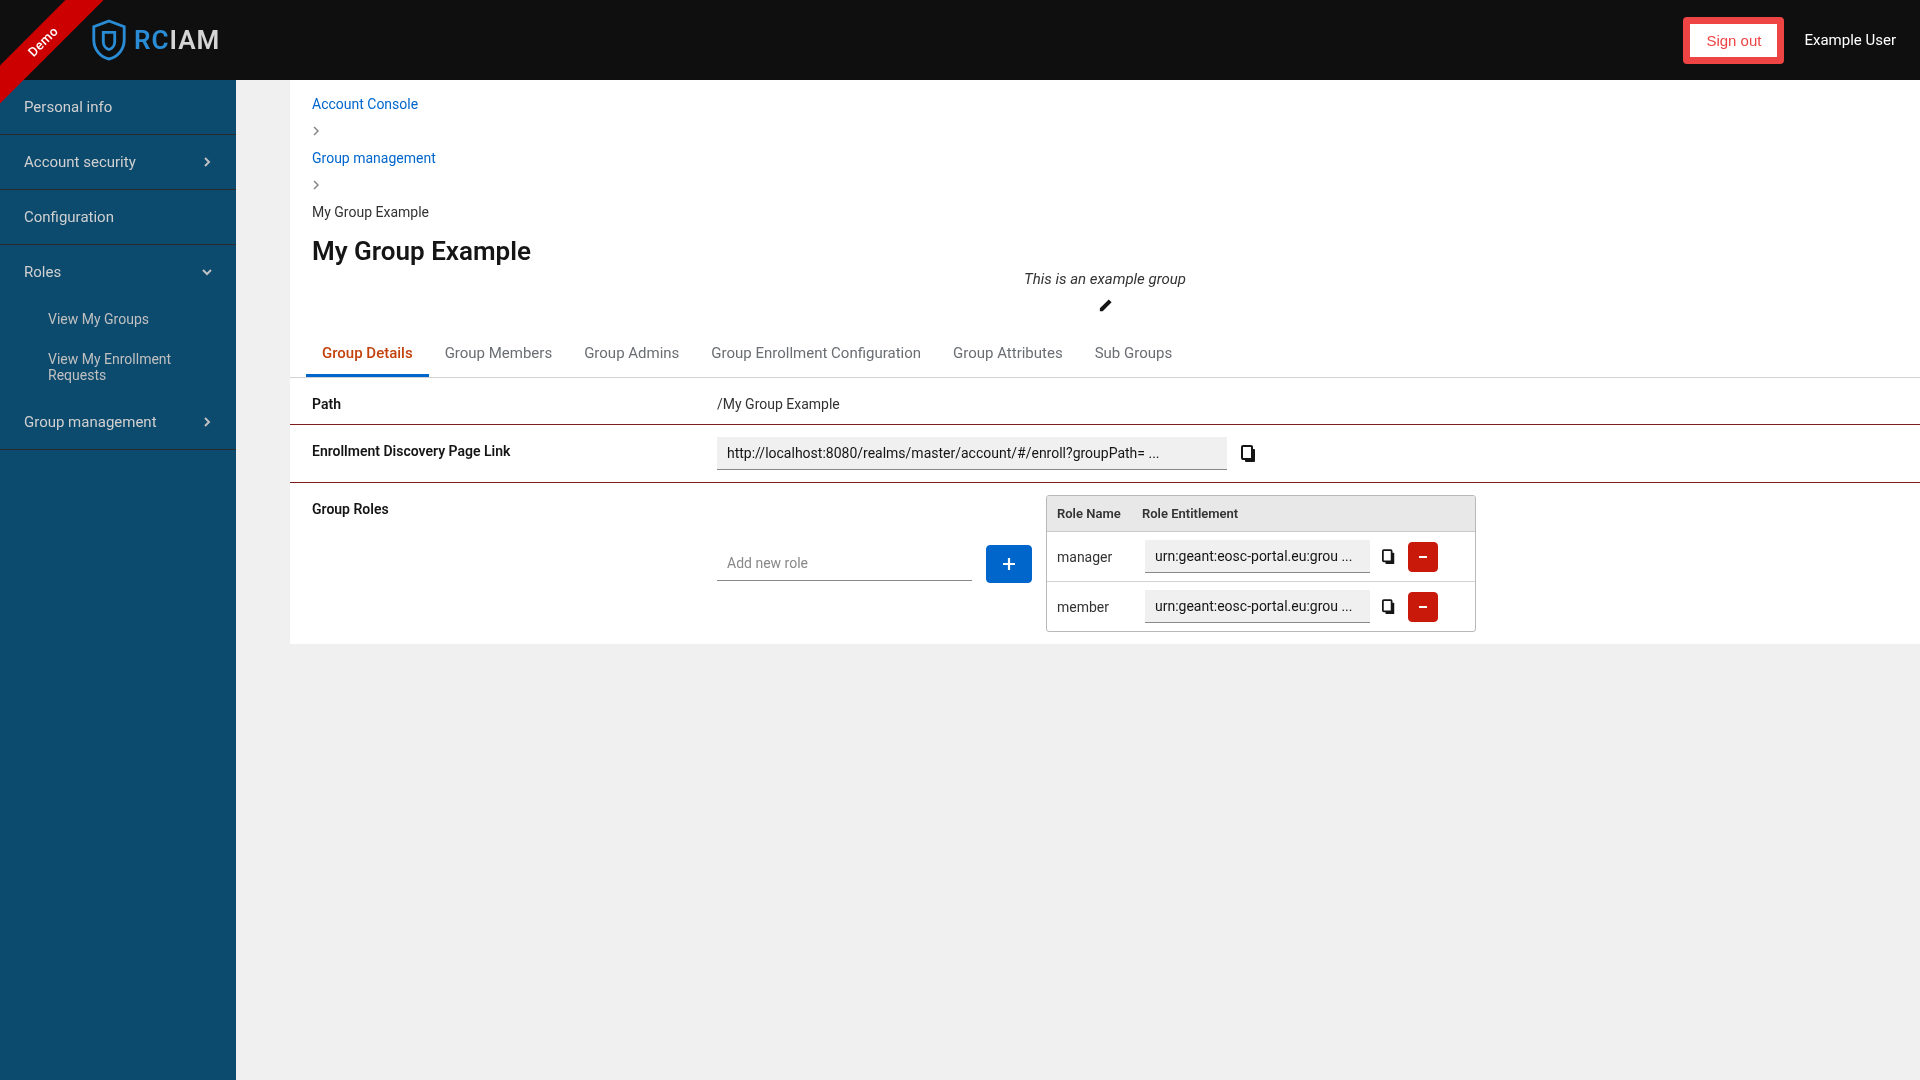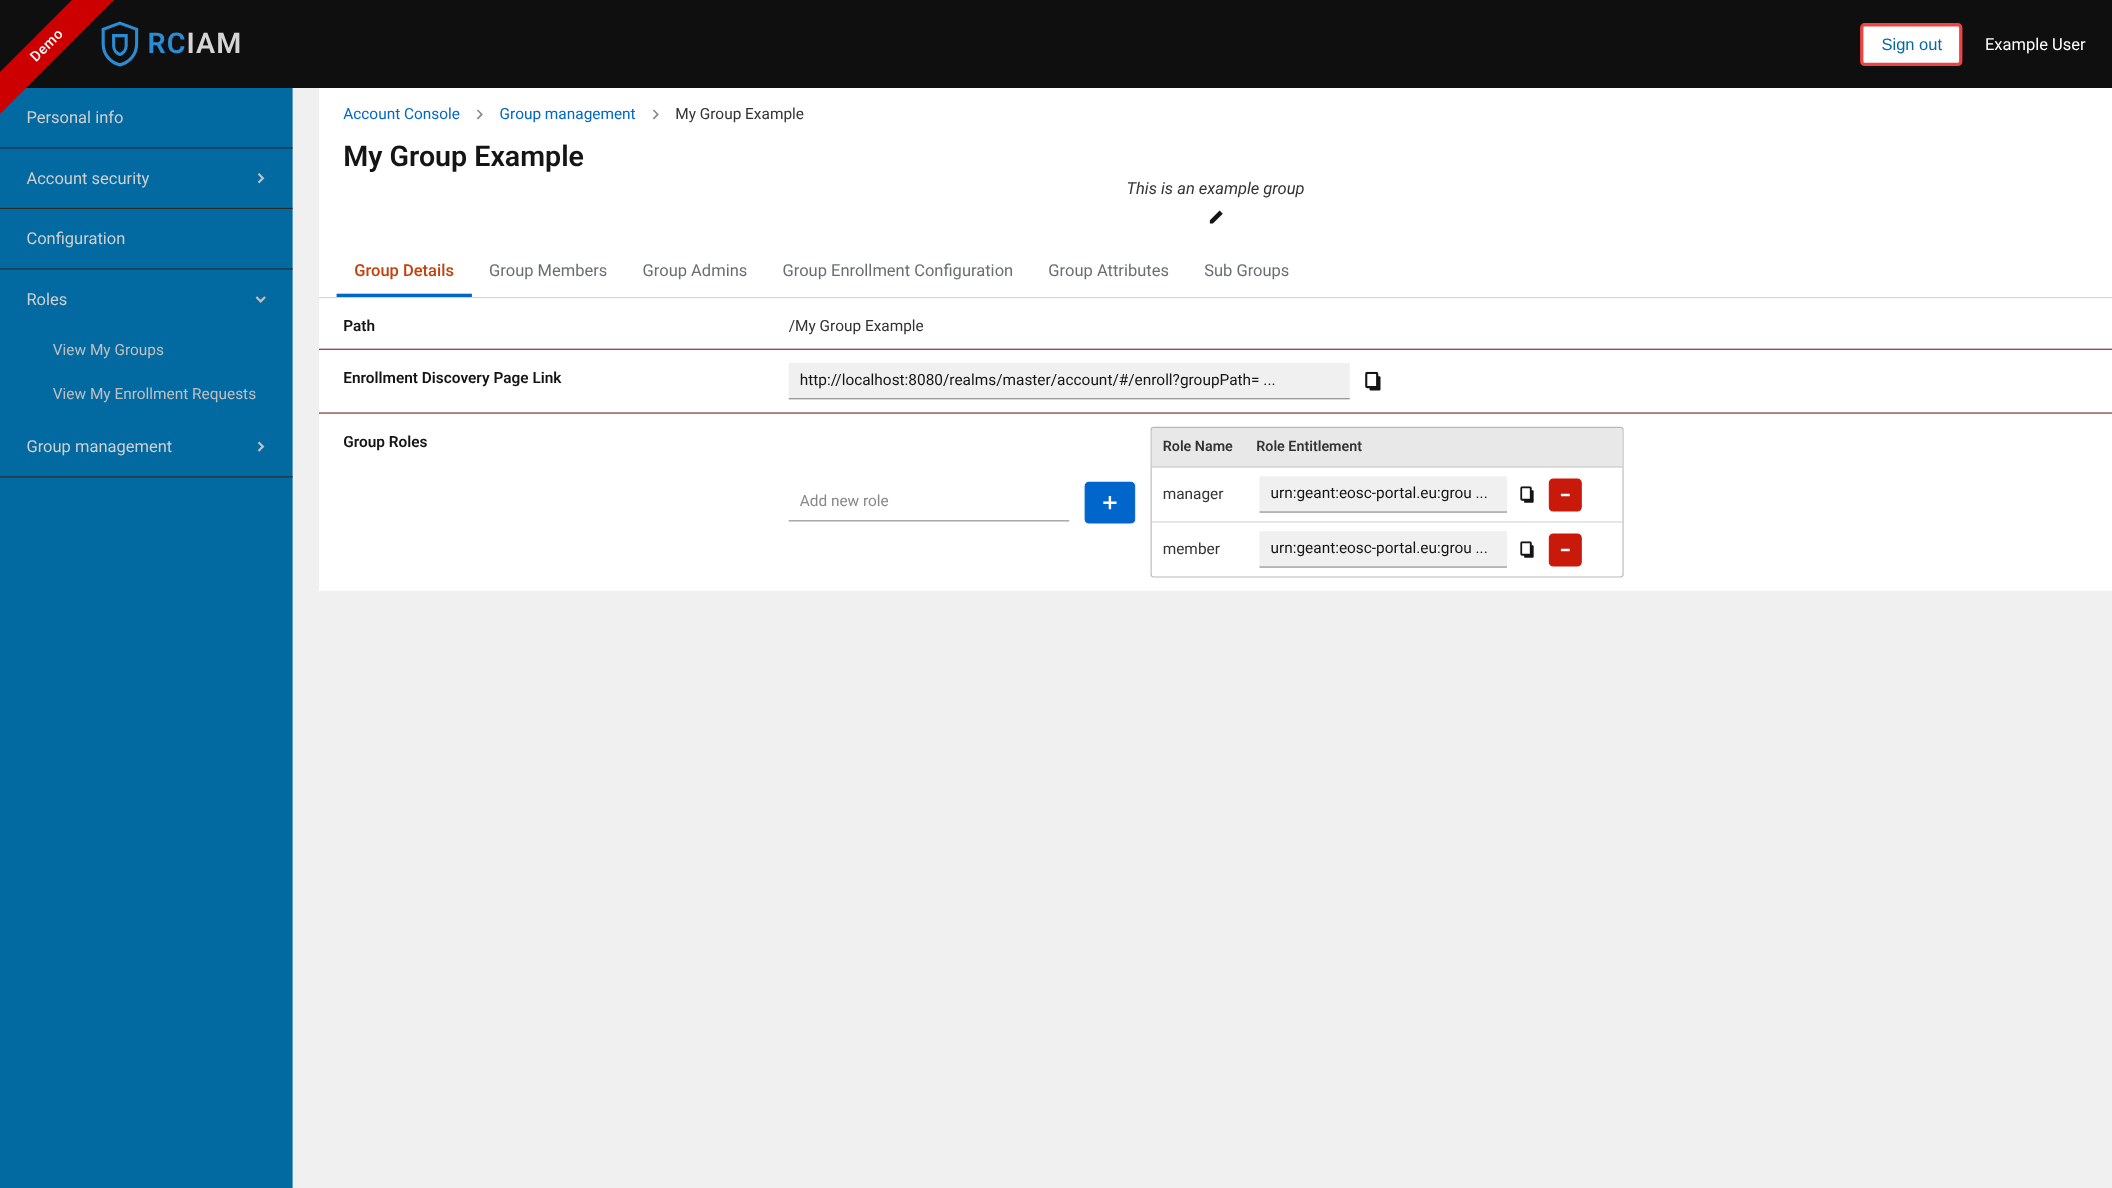--- a/index.html
+++ b/index.html
@@ -8,34 +8,34 @@
 
 .header { background: #0f0f0f; height: 80px; display: flex; align-items: center; justify-content: space-between; padding: 0 24px 0 0; position: relative; }
 .demo-ribbon { position: absolute; top: 0; left: 0; width: 120px; height: 120px; overflow: hidden; z-index: 10; }
 .demo-ribbon-band { position: absolute; background: #c00; color: #fff; font-size: 13px; font-weight: 500; text-align: center; width: 170px; padding: 6px 0; transform: rotate(-45deg); top: 28px; left: -42px; letter-spacing: 0.5px; }
 .logo-area { display: flex; align-items: center; gap: 6px; margin-left: 90px; }
 .logo-shield { width: 38px; height: 42px; }
 .logo-text { font-size: 26px; font-weight: 600; letter-spacing: 1px; }
 .logo-text .rc { color: #2a8cd4; }
 .logo-text .iam { color: #d5d5d5; }
 .header-right { display: flex; align-items: center; gap: 20px; }
-.signout-btn { background: #fff; border: 3px solid #ef4444; border-radius: 4px; padding: 8px 16px; font-size: 15px; color: #0369a1; cursor: pointer; }
+.signout-btn { background: #fff; border: 7px solid #ef4444; border-radius: 4px; padding: 8px 16px; font-size: 15px; color: #ef4444; cursor: pointer; }
 .username { color: #fff; font-size: 15px; }
 
 
-.sidebar { position: absolute; top: 80px; left: 0; width: 266px; background: #0369a1; height: calc(100% - 80px); }
+.sidebar { position: absolute; top: 80px; left: 0; width: 236px; background: #0c4a6e; height: calc(100% - 80px); }
 .nav-item { display: flex; align-items: center; justify-content: space-between; padding: 18px 24px; color: #d0d0d0; border-bottom: 1px solid #2a2a2a; cursor: pointer; font-size: 15px; }
 .nav-item.sub { padding: 12px 24px 12px 48px; font-size: 14px; border-bottom: none; color: #c0c0c0; }
 .nav-item.sub:last-child { border-bottom: 1px solid #2a2a2a; padding-bottom: 18px; }
 .chevron { width: 10px; height: 10px; }
 
 
 .main { position: absolute; top: 80px; left: 290px; right: 0; bottom: 0; background: #f0f0f0; }
 .content-card { background: #fff; padding: 0; }
-.breadcrumb { display: flex; align-items: center; gap: 14px; padding: 16px 22px 0; font-size: 14px; }
+.breadcrumb { display: flex; align-items: flex-start; gap: 14px; padding: 16px 22px 0; font-size: 14px; flex-direction: column; }
 .breadcrumb a { color: #0066cc; text-decoration: none; cursor: pointer; }
 .breadcrumb .sep { color: #888; font-size: 11px; }
 .breadcrumb .current { color: #333; }
 .page-title-row { padding: 16px 22px 4px; }
 .page-title { font-size: 26px; font-weight: 600; color: #151515; }
 .page-desc-row { display: flex; align-items: center; gap: 10px; padding: 0 22px 16px; flex-direction: column; }
 .page-desc { font-style: italic; font-size: 15px; color: #333; }
 
 
 .tabs { display: flex; border-bottom: 1px solid #d2d2d2; padding: 0 16px; }

